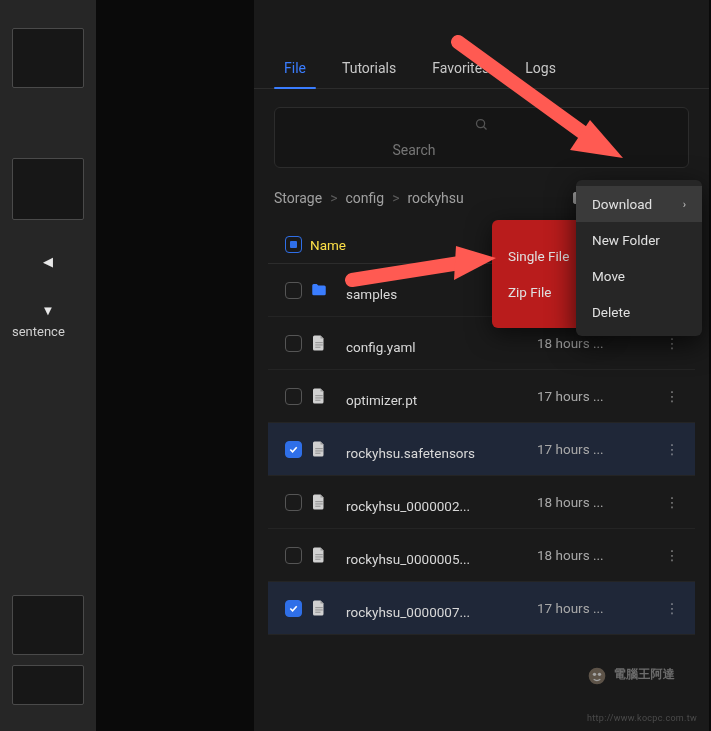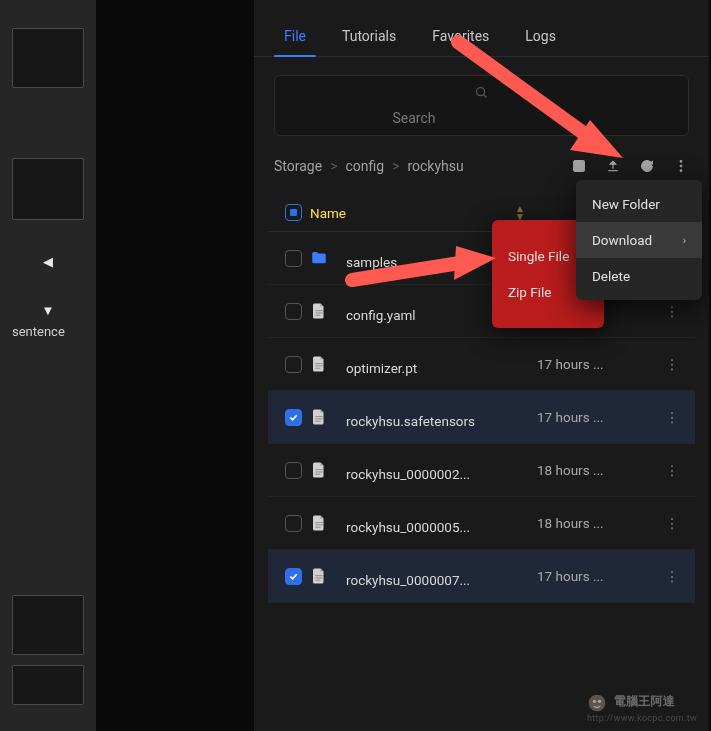--- a/index.html
+++ b/index.html
@@ -10,21 +10,21 @@
   .left-pane .b1 { height: 60px; margin-top: 28px; }
   .left-pane .b2 { height: 62px; margin-top: 70px; }
   .left-pane .tri-left { color: #e8e8e8; font-size: 13px; text-align: center; margin-top: 34px; }
   .left-pane .tri-down { color: #e8e8e8; font-size: 13px; text-align: center; margin-top: 34px; }
   .left-pane .sentence { color: #d0d0d0; font-size: 13px; margin: 6px 12px; }
   .left-pane .b3 { height: 60px; margin-top: 256px; }
   .left-pane .b4 { height: 40px; margin-top: 6px; margin-bottom: 0; }
 
   .main { position: absolute; left: 254px; top: 0; width: 455px; height: 731px; background: #1a1a1a; }
 
-  .tabs { display: flex; gap: 0; padding: 18px 0 0 12px; border-bottom: 1px solid #2c2c2c; }
+  .tabs { display: flex; gap: 0; padding: 18px 0 0 12px; border-bottom: 1px solid #2c2c2c; margin-top: 32px; }
   .tab { padding: 10px 18px 12px; font-size: 14px; color: #c8c8c8; cursor: pointer; position: relative; }
   .tab.active { color: #3a7dff; }
   .tab.active::after { content:""; position:absolute; left:8px; right:8px; bottom:-1px; height:2px; background:#3a7dff; border-radius:2px;}
 
   .search-wrap { margin: 18px 20px 0; }
   .search { display:flex; align-items:center; gap:10px; background:#151515; border:1px solid #2c2c2c; border-radius:6px; padding:9px 14px;flex-direction:column;}
   .search input { flex:1; background:transparent; border:none; color:#c8c8c8; font-size:14px; outline:none;}
   .search-icon { width:15px; height:15px; opacity:.55; }
 
   .crumbs-row { display:flex; align-items:center; justify-content:space-between; margin:22px 20px 0; }
@@ -273,26 +273,29 @@
   </div>
 
 </div>
 
 <div class="submenu" id="submenu">
     <div class="mi">Single File</div>
     <div class="mi">Zip File</div>
   </div>
 
 <div class="menu" id="menu">
-    <div class="mi">
-      <span>New Folder</span>
-    </div>
     <div class="mi active">
       <span>Download</span>
       <span class="chev">›</span>
+    </div>
+    <div class="mi">
+      <span>New Folder</span>
+    </div>
+    <div class="mi">
+      <span>Move</span>
     </div>
     <div class="mi">
       <span>Delete</span>
     </div>
   </div>
 
 <svg class="arrow" style="left:438px; top:30px;" width="190" height="140">
   <line x1="20" y1="12" x2="155" y2="110" stroke="#ff5a52" stroke-width="14" stroke-linecap="round"></line>
   <polygon points="152,90 185,128 132,120" fill="#ff5a52"></polygon>
 </svg>
@@ -304,14 +307,14 @@
 <div class="watermark">
   <span class="logo">
     <svg viewBox="0 0 24 24">
         <circle cx="12" cy="12" r="10" fill="#8a7a68"></circle>
         <circle cx="9" cy="10" r="2" fill="#fff"></circle>
         <circle cx="15" cy="10" r="2" fill="#fff"></circle>
         <path d="M8 16q4 3 8 0" stroke="#fff" fill="none" stroke-width="1.4"></path>
       </svg>
   </span>
   <span style="font-size:12px;color:#a3a3a3;font-weight:600;">電腦王阿達</span>
-  <span style="display:block;text-align:left;">http://www.kocpc.com.tw</span>
+  <span style="display:block;text-align:left;margin-top:27px;">http://www.kocpc.com.tw</span>
 </div>
 
 </body></html>

